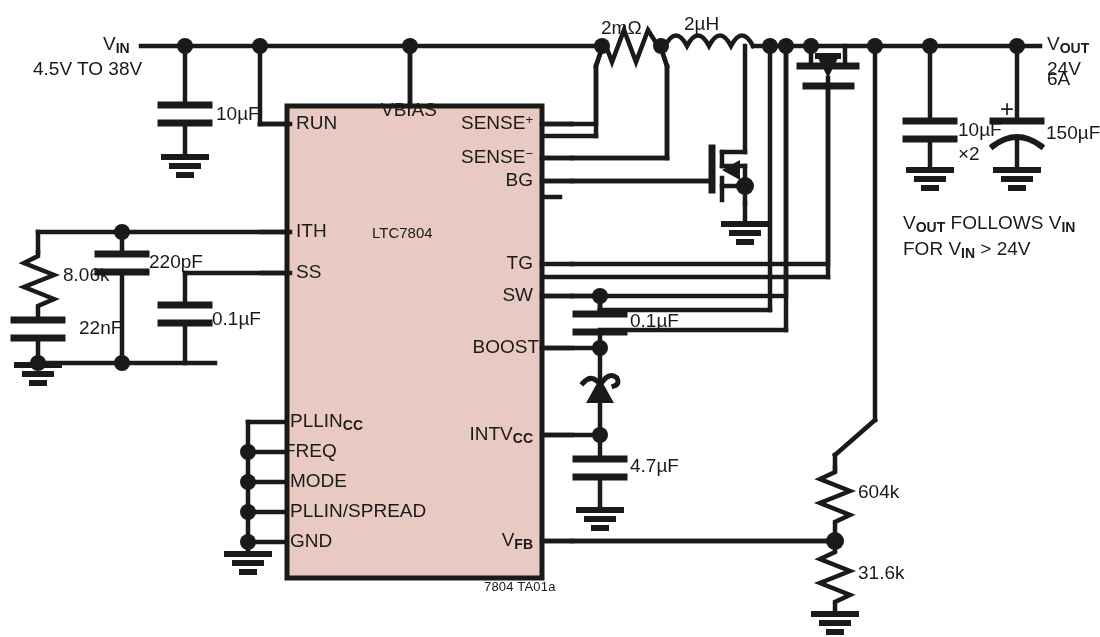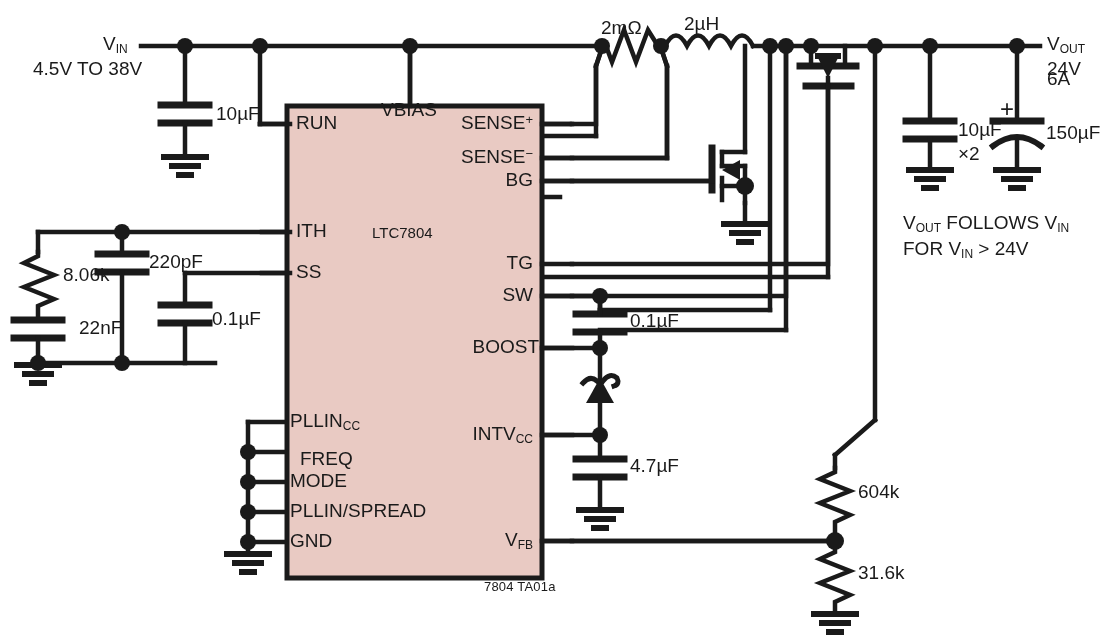--- a/index.html
+++ b/index.html
@@ -1,21 +1,21 @@
 <!DOCTYPE html>
 <html><head>
 <meta charset="utf-8">
 <style>
   html,body{margin:0;padding:0;background:#ffffff;}
   body{font-family:"Liberation Sans", sans-serif;}
   #sheet{position:relative;width:1100px;height:637px;background:#fff;overflow:hidden;}
   svg#schematic{position:absolute;left:0;top:0;width:1100px;height:637px;}
   .lbl{position:absolute;color:#1a1a1a;font-family:"Liberation Sans", sans-serif;
        font-size:19px;line-height:1.12;white-space:nowrap;}
-  .lbl sub{font-size:12px;vertical-align:-0.22em;}
+  .lbl sub{font-size:14px;vertical-align:-0.22em;font-weight:bold;}
   .lbl sup{font-size:13px;vertical-align:0.38em;}
   .pin{font-size:19px;}
   .pname{font-size:15px;}
   .note{font-size:19px;line-height:1.18;}
   .credit{font-size:13px;letter-spacing:.2px;}
 </style>
 </head>
 <body>
 
 <div id="sheet">
@@ -329,21 +329,21 @@
   <div class="lbl" style="left:684px;top:13px;">2µH</div>
 
   <div class="lbl pname" style="left:372px;top:225px;">LTC7804</div>
 
   <div class="lbl pin" style="left:296px;top:112px;">RUN</div>
   <div class="lbl pin" style="left:296px;top:220px;">ITH</div>
   <div class="lbl pin" style="left:296px;top:261px;">SS</div>
   <div class="lbl pin" style="left:290px;top:410px;">
     <span>PLLIN</span><sub>CC</sub>
   </div>
-  <div class="lbl pin" style="left:300px;top:440px;margin-top:8px;">FREQ</div>
+  <div class="lbl pin" style="left:284px;top:440px;">FREQ</div>
   <div class="lbl pin" style="left:290px;top:470px;">MODE</div>
   <div class="lbl pin" style="left:290px;top:500px;">PLLIN/SPREAD</div>
   <div class="lbl pin" style="left:290px;top:530px;">GND</div>
 
   <div class="lbl pin" style="left:381px;top:99px;">VBIAS</div>
 
   <div class="lbl pin" style="left:383px;top:112px;width:150px;text-align:right;">
     <span>SENSE</span><sup>+</sup>
   </div>
   <div class="lbl pin" style="left:383px;top:146px;width:150px;text-align:right;">

